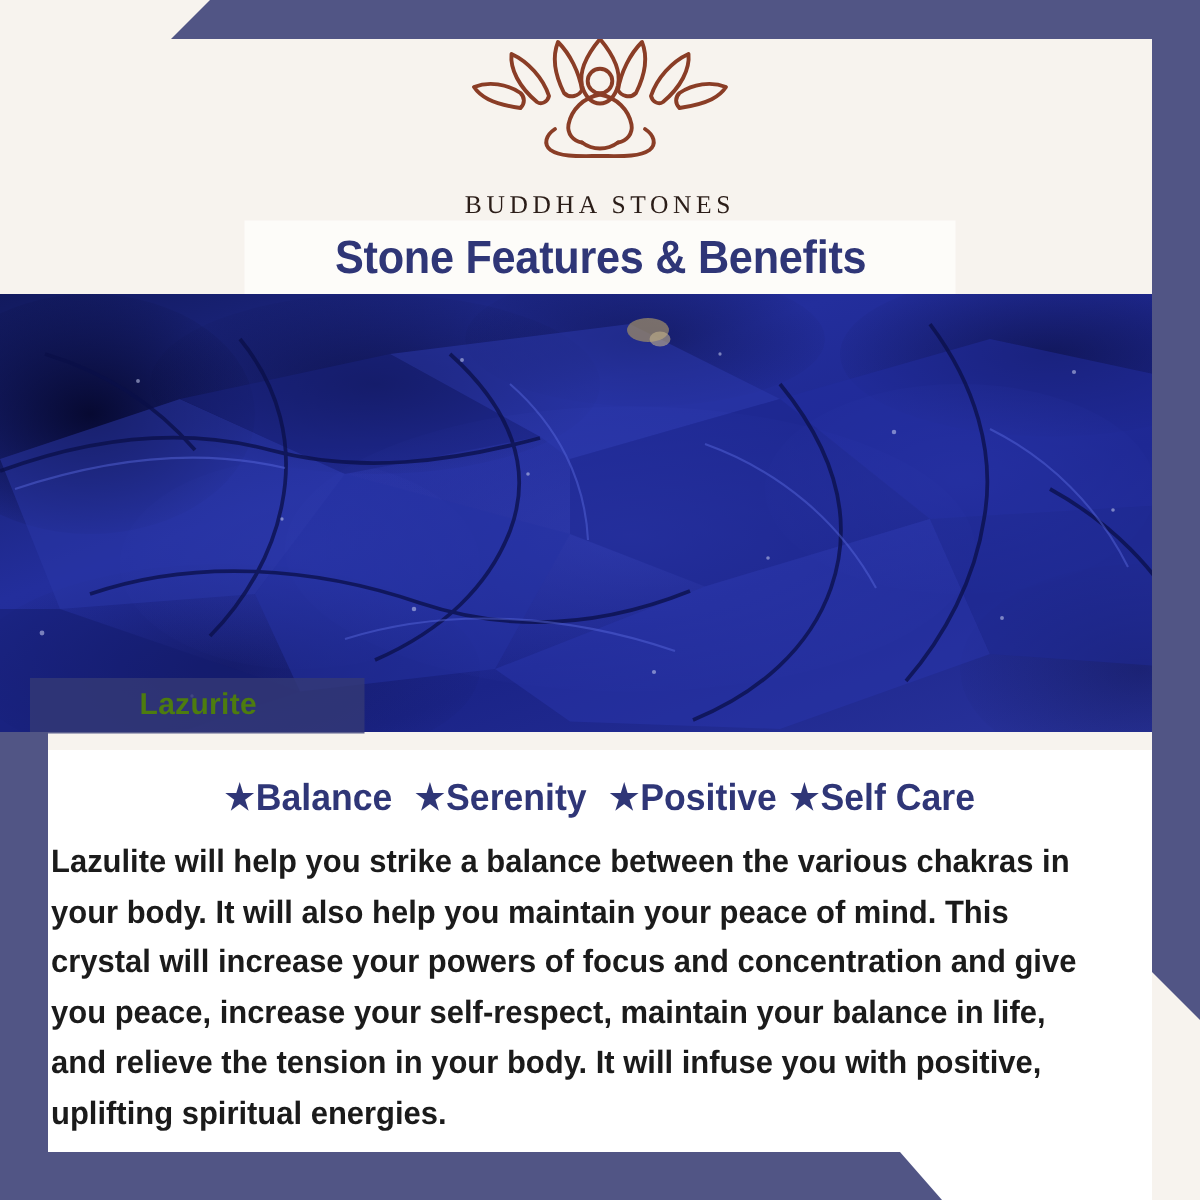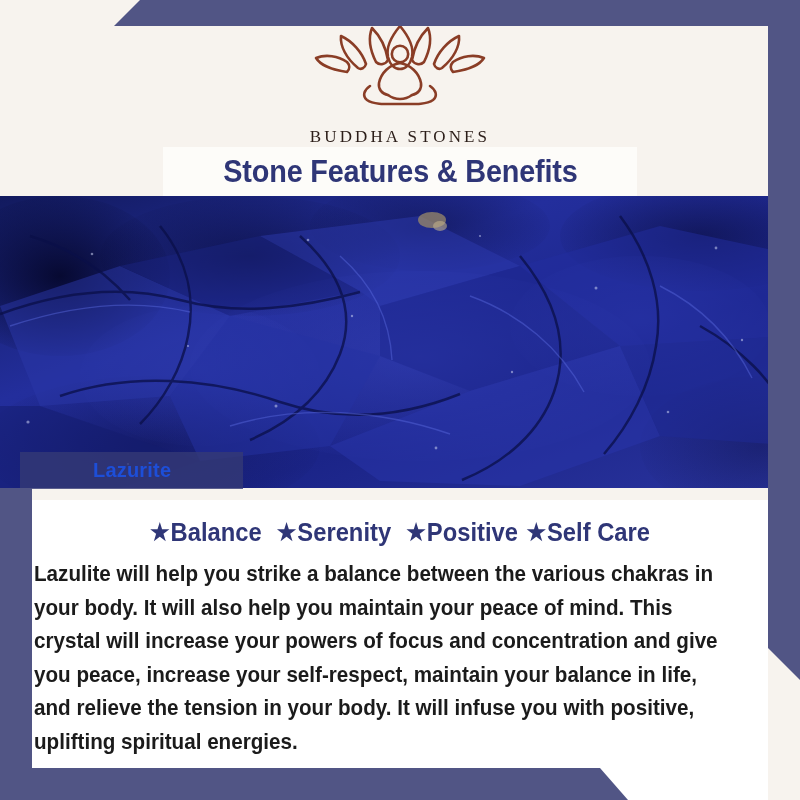--- a/index.html
+++ b/index.html
@@ -126,21 +126,21 @@
     top: 452px;
     left: 20px;
     width: 223px;
     height: 37px;
     background: rgba(52, 57, 118, 0.80);
     display: flex;
     align-items: center;
     z-index: 12;
   }
   .stone-name span {
-    color: #1d4ed8;
+    color: #4d7c0f;
     font-size: 20px;
     font-weight: 700;
     letter-spacing: 0.2px;
     padding-left: 73px;
   }
 
   
   .content {
     position: absolute;
     top: 488px;

